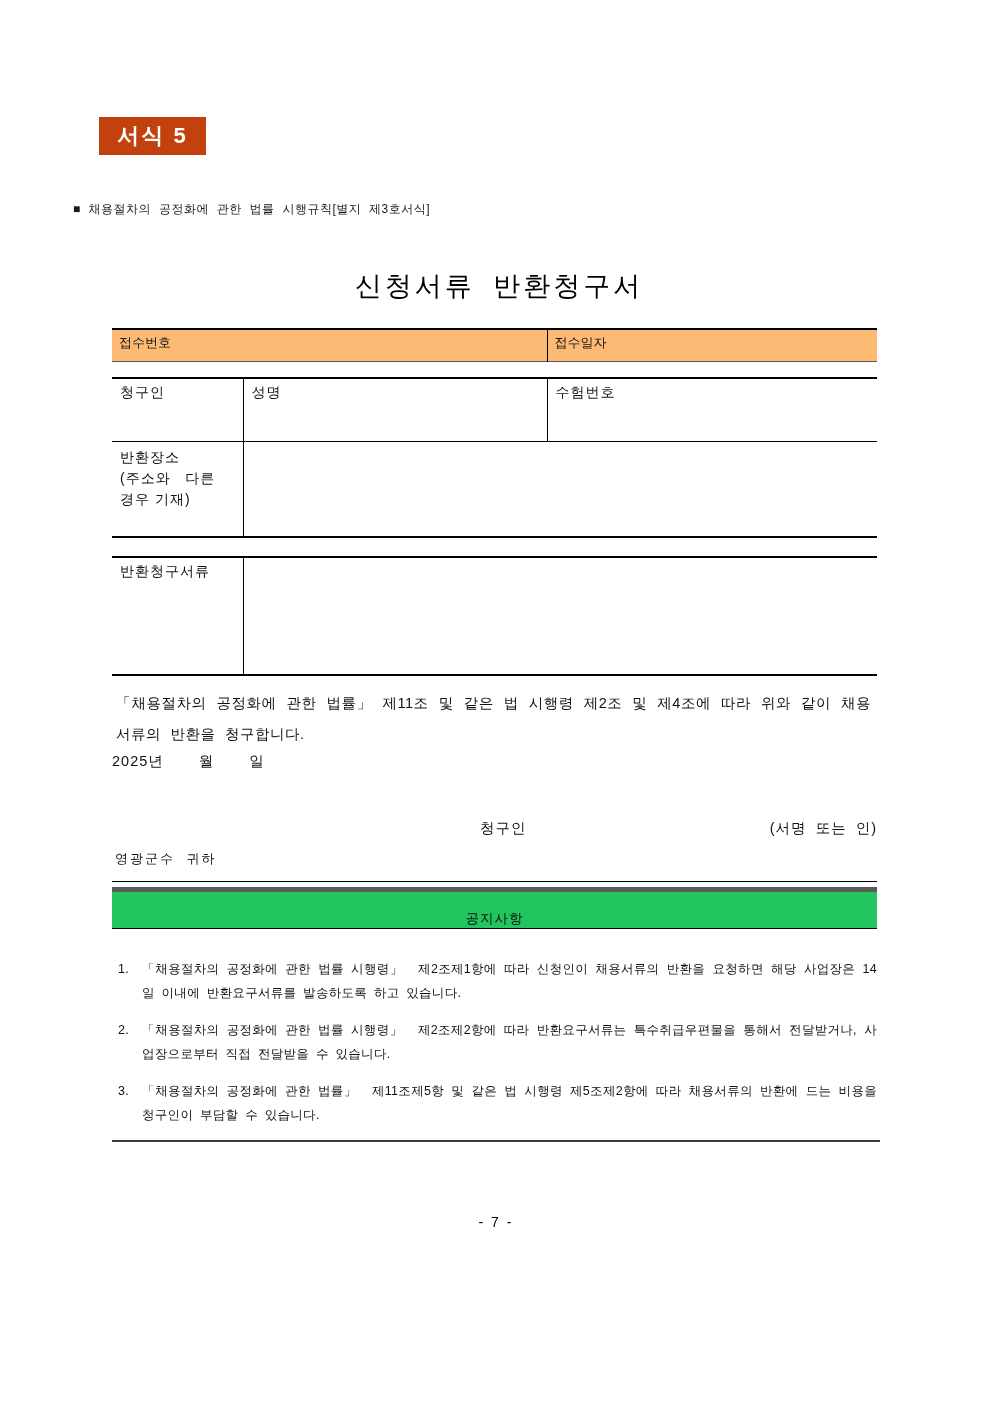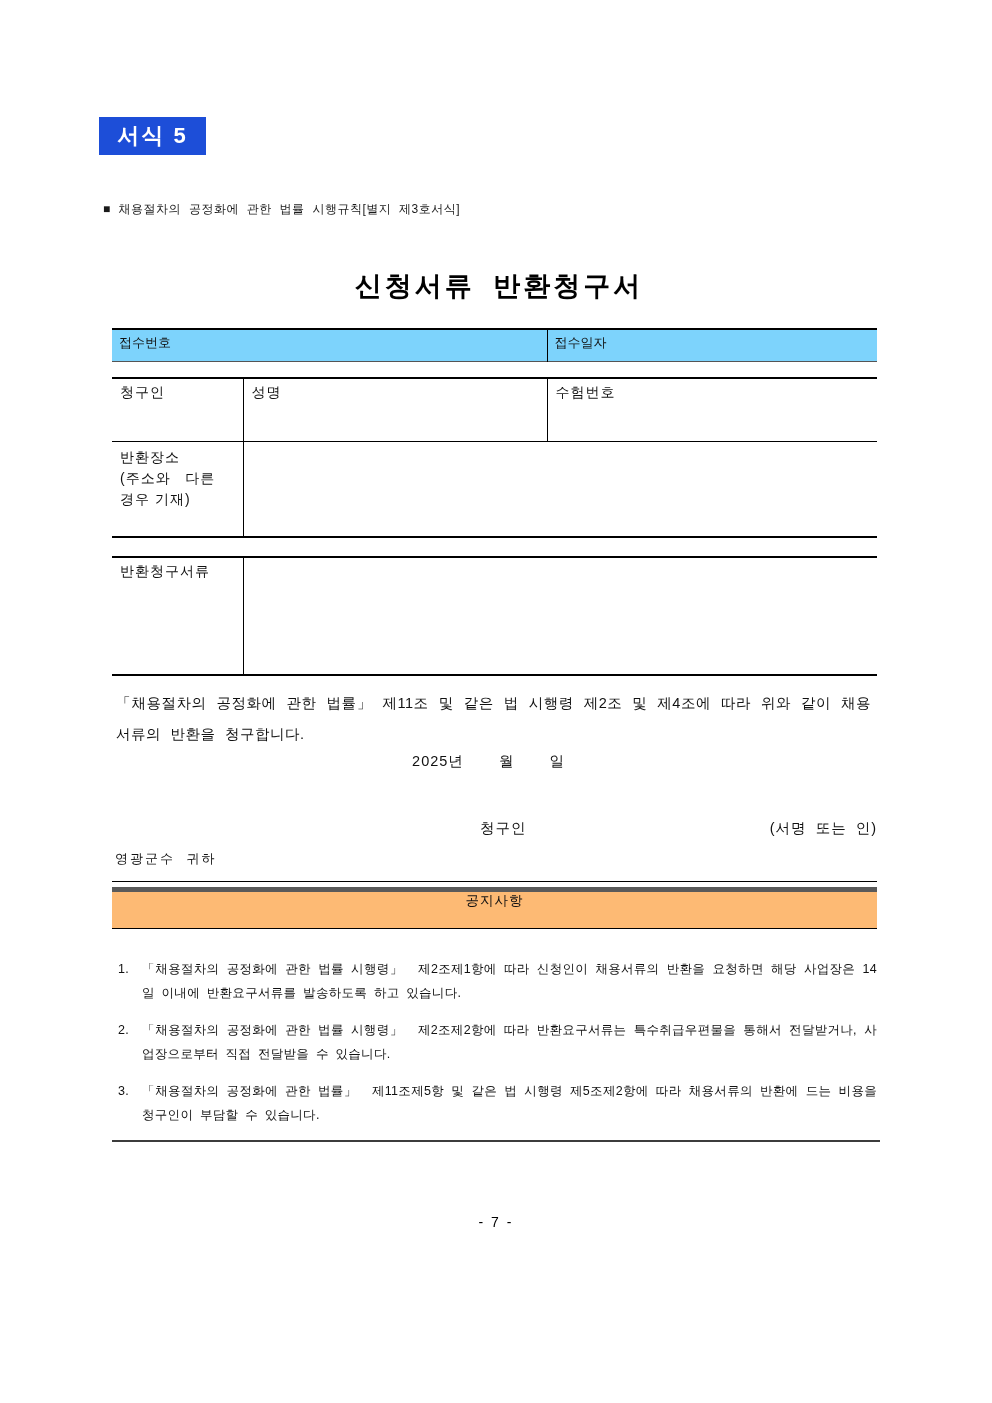--- a/index.html
+++ b/index.html
@@ -8,55 +8,55 @@
     width: 992px; height: 1403px;
     font-family: "Liberation Sans", "DejaVu Sans", sans-serif;
     color: #111; overflow: hidden;
   }
   .page { position: relative; width: 992px; height: 1403px; }
 
   
   .badge {
     margin: 117px 0 0 99px;
     width: 107px; height: 38px;
-    background: #1d4ed8;
+    background: #c2410c;
     color: #ffffff;
     font-size: 22px; font-weight: bold;
     display: flex; align-items: center; justify-content: center;
     letter-spacing: 2px;
   }
 
   .reg-ref {
-    margin: 46px 0 0 103px;
+    margin: 46px 0 0 73px;
     font-size: 12px; color: #1a1a1a;
     word-spacing: 4px; letter-spacing: 0.5px;
   }
 
   .doc-title {
     margin-top: 50px;
     text-align: center;
-    font-size: 27px; font-weight: bold;
+    font-size: 27px; font-weight: normal;
     letter-spacing: 3px;
     word-spacing: 8px;
     color: #000;
     padding-left: 6px;
   }
 
   .content { width: 765px; margin-left: 112px; }
 
   
   .tbl-receipt {
     margin-top: 24px;
     width: 765px;
     border-collapse: collapse;
     border-top: 2px solid #000;
     border-bottom: 1px solid #555;
   }
   .tbl-receipt td {
-    background: #7dd3fc;
+    background: #fdba74;
     height: 32px;
     vertical-align: top;
     padding: 4px 7px;
     font-size: 13px;
   }
   .tbl-receipt td.first { width: 435px; border-right: 1px solid #000; }
 
   
   table.formtbl {
     width: 765px;
@@ -88,21 +88,21 @@
     padding: 0 6px 0 4px;
     font-size: 14.5px;
     line-height: 31px;
     text-align: justify;
     word-spacing: 5px;
     letter-spacing: 0.5px;
   }
 
   .date-line {
     margin-top: 2px;
-    text-align: center;
+    text-align: left;
     padding-right: 12px;
     font-size: 14.5px;
     letter-spacing: 1px;
   }
   .date-line span { margin-left: 30px; }
   .date-line span:first-child { margin-left: 0; }
 
   .sign-row {
     margin-top: 48px;
     display: flex;
@@ -123,25 +123,25 @@
   .hr-thin {
     margin-top: 13px;
     border: none;
     border-top: 1px solid #000;
     width: 765px;
   }
 
   .notice-bar {
     margin-top: 5px;
     width: 765px;
-    background: #fdba74;
+    background: #22c55e;
     border-top: 5px solid #5a5a5a;
     border-bottom: 1px solid #000;
     height: 42px;
-    display: flex; align-items: flex-start; justify-content: center;
+    display: flex; align-items: flex-end; justify-content: center;
     font-size: 13.5px;
     letter-spacing: 1px;
   }
 
   .notes { margin: 28px 0 0 6px; width: 759px; }
   .note {
     display: flex;
     margin-bottom: 13px;
     font-size: 12.5px;
     line-height: 24px;

